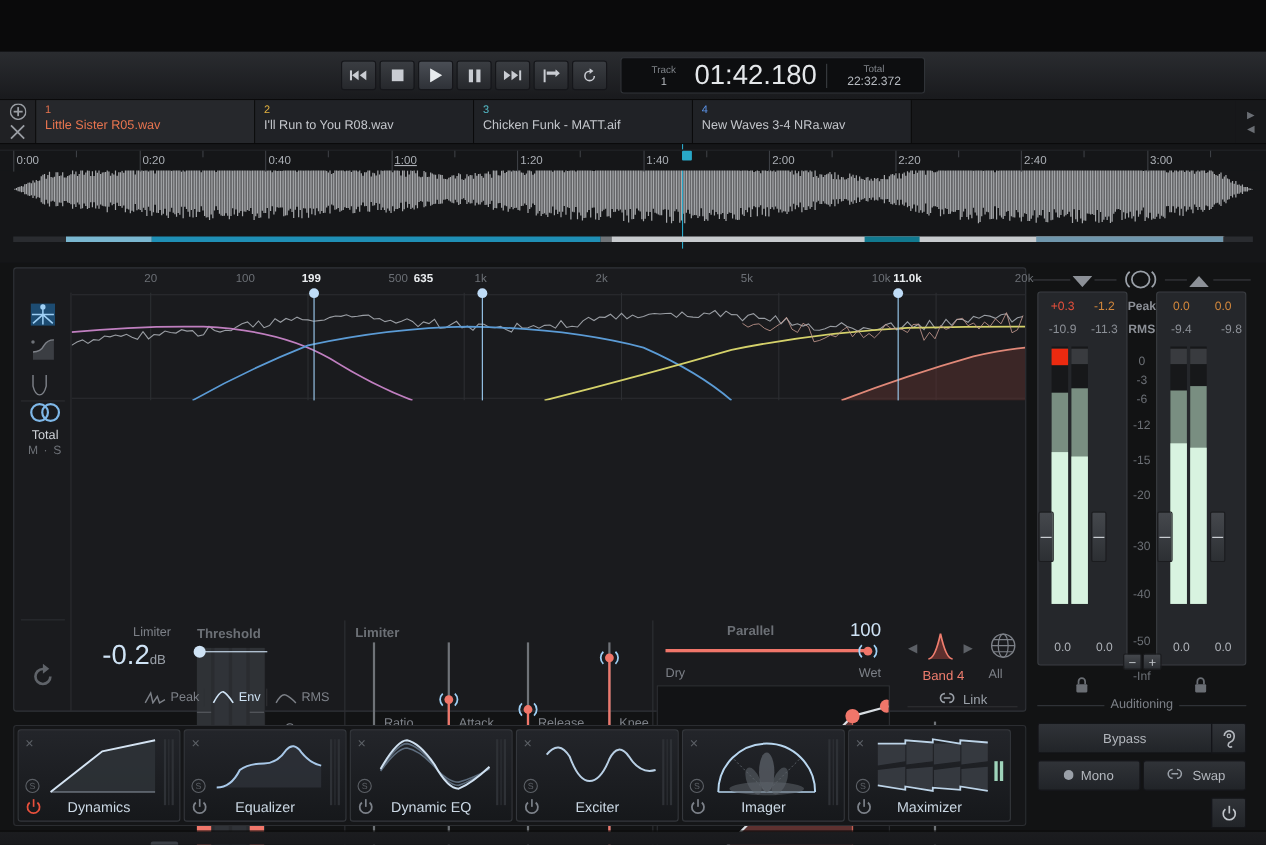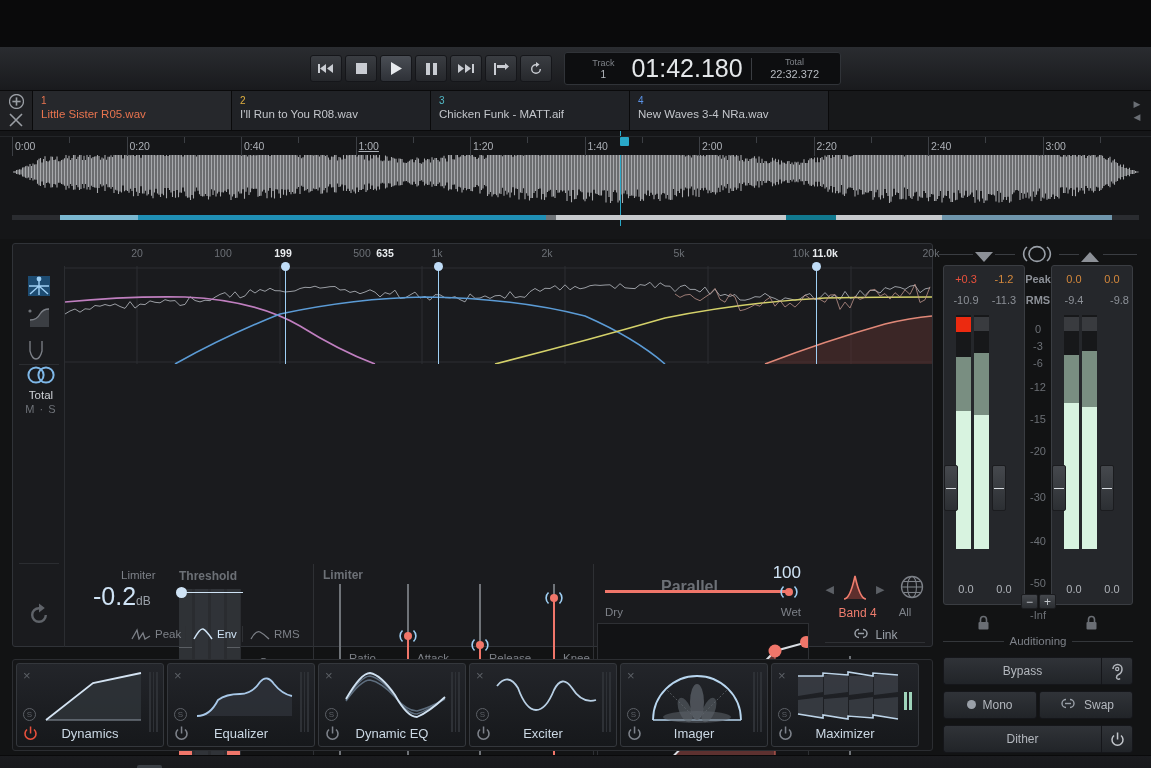--- a/index.html
+++ b/index.html
@@ -569,21 +569,21 @@
         <div class="knob" style="left: 531px; top: 481.5px;"><svg width="20" height="20" viewBox="0 0 20 20">
             <path d="M4.5 4.5 A7.5 7.5 0 0 0 4.5 15.5" fill="none" stroke="#9fd0f5" stroke-width="1.6"></path>
             <path d="M15.5 4.5 A7.5 7.5 0 0 1 15.5 15.5" fill="none" stroke="#9fd0f5" stroke-width="1.6"></path>
             <circle cx="10" cy="10" r="4" fill="#f0766a"></circle>
           </svg></div>
         <div class="klabel" style="left: 550px; top: 548px;">Knee</div>
         <div class="kval" style="left: 550px; top: 565px;"><span>10.0</span><span class="u"></span></div>
       </div>
 
     <div class="par-box">
-      <div style="position:absolute;left:64px;top:12px;font-size:16px;color:#6c7076;font-weight:bold">Parallel</div>
+      <div style="position:absolute;left:64px;top:0;font-size:12px;color:#6c7076;font-weight:bold">Parallel</div>
       <div style="position:absolute;right:8px;top:-3px;font-size:17px;color:#cfe3f5">100</div>
       <div class="par-track"></div>
       <div class="par-knob">
         <svg width="20" height="20" viewBox="0 0 20 20">
             <path d="M4.5 4.5 A7.5 7.5 0 0 0 4.5 15.5" fill="none" stroke="#9fd0f5" stroke-width="1.6"></path>
             <path d="M15.5 4.5 A7.5 7.5 0 0 1 15.5 15.5" fill="none" stroke="#9fd0f5" stroke-width="1.6"></path>
             <circle cx="10" cy="10" r="4" fill="#f0766a"></circle>
           </svg>
       </div>
       <div style="position:absolute;left:8px;top:40px;font-size:11.5px;color:#7d8188">Dry</div>
@@ -779,21 +779,20 @@
     </div>
     <div class="ab" style="left:102px;top:448px;width:94px;height:28px">
       <span style="margin-right:6px">
         <svg width="20" height="11" viewBox="0 0 20 11">
             <path d="M8 1.5 A4 4 0 0 0 8 9.5 M12 1.5 A4 4 0 0 1 12 9.5" fill="none" stroke="#9aa0a8" stroke-width="1.4"></path>
             <line x1="7" y1="5.5" x2="13" y2="5.5" stroke="#9aa0a8" stroke-width="1.4"></line>
           </svg>
       </span>
         <span>Swap</span>
     </div>
-    <div class="ab" style="left:6px;top:482px;width:158px;height:28px;border-right:none;border-radius:3px 0 0 3px">Dither</div>
     <div class="ab" style="left:164px;top:482px;width:32px;height:28px;border-radius:0 3px 3px 0">
       <svg width="15" height="15" viewBox="0 0 15 15">
           <path d="M4 3.5 A5.5 5.5 0 1 0 11 3.5" fill="none" stroke="#c2c6cb" stroke-width="1.5"></path>
           <rect x="6.8" y="0.5" width="1.5" height="7" fill="#c2c6cb"></rect>
         </svg>
     </div>
   </div>
 
   <div class="mod-strip">
     <div id="module-list" style="display:flex;gap:3px">

